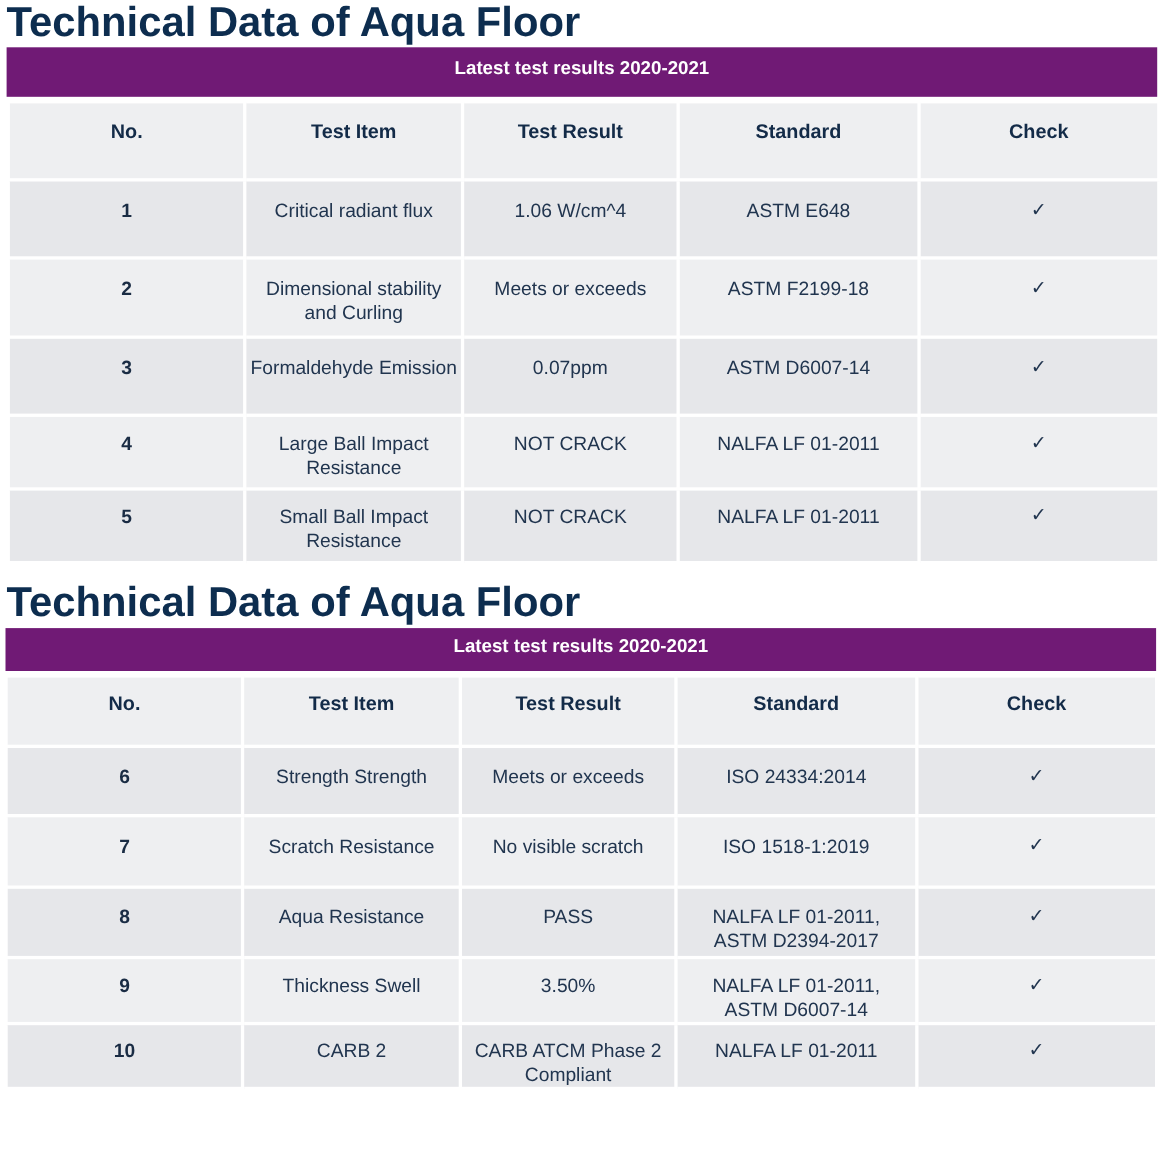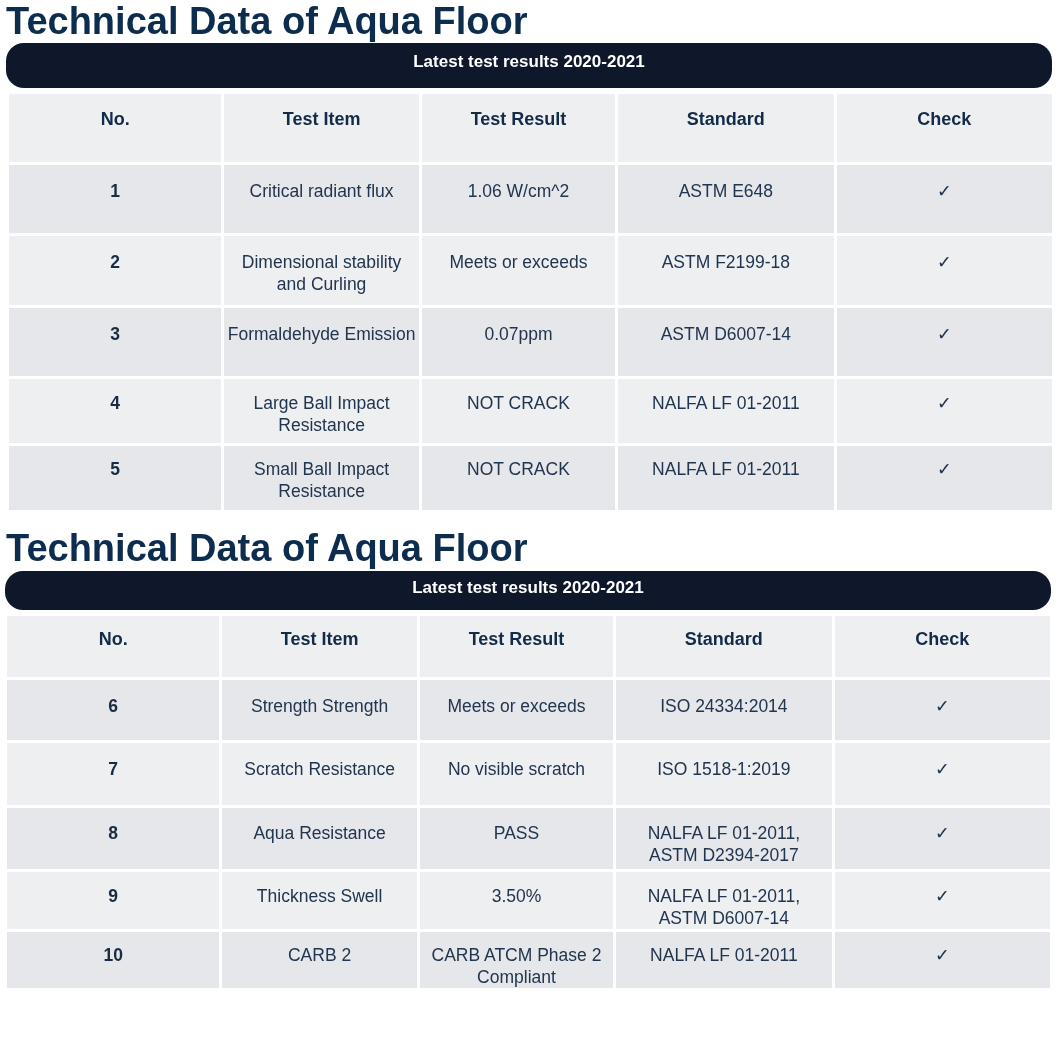--- a/index.html
+++ b/index.html
@@ -28,26 +28,25 @@
       font-weight: bold;
       font-size: 38px;
       line-height: 42px;
       color: #0d2d4f;
       white-space: nowrap;
       letter-spacing: 0px;
     }
     .banner {
       position: absolute;
       left: 6px;
-      background: #0f172a;
+      background: #701a75;
       color: #ffffff;
       font-weight: bold;
       font-size: 17px;
       text-align: center;
-      border-radius: 18px;
     }
     table.data {
       position: absolute;
       left: 6px;
       border-collapse: collapse;
       table-layout: fixed;
     }
     table.data td, table.data th {
       border: 3px solid #ffffff;
       text-align: center;
@@ -99,21 +98,21 @@
         <tr style="height:71px;">
       <th style="padding-top:14px;">No.</th>
       <th style="padding-top:14px;">Test Item</th>
       <th style="padding-top:14px;">Test Result</th>
       <th style="padding-top:14px;">Standard</th>
       <th style="padding-top:14px;">Check</th>
     </tr>
     <tr class="r-a" style="height:71px;">
       <td class="no" style="padding-top:15px;">1</td>
       <td style="padding-top:15px;">Critical radiant flux</td>
-      <td style="padding-top:15px;">1.06 W/cm^2</td>
+      <td style="padding-top:15px;">1.06 W/cm^4</td>
       <td style="padding-top:15px;">ASTM E648</td>
       <td class="check" style="padding-top:15px;">✓</td>
     </tr>
     <tr class="r-b" style="height:72px;">
       <td class="no" style="padding-top:15px;">2</td>
       <td style="padding-top:15px;padding-left:6px;padding-right:6px;">Dimensional stability and Curling</td>
       <td style="padding-top:15px;">Meets or exceeds</td>
       <td style="padding-top:15px;">ASTM F2199-18</td>
       <td class="check" style="padding-top:15px;">✓</td>
     </tr>

